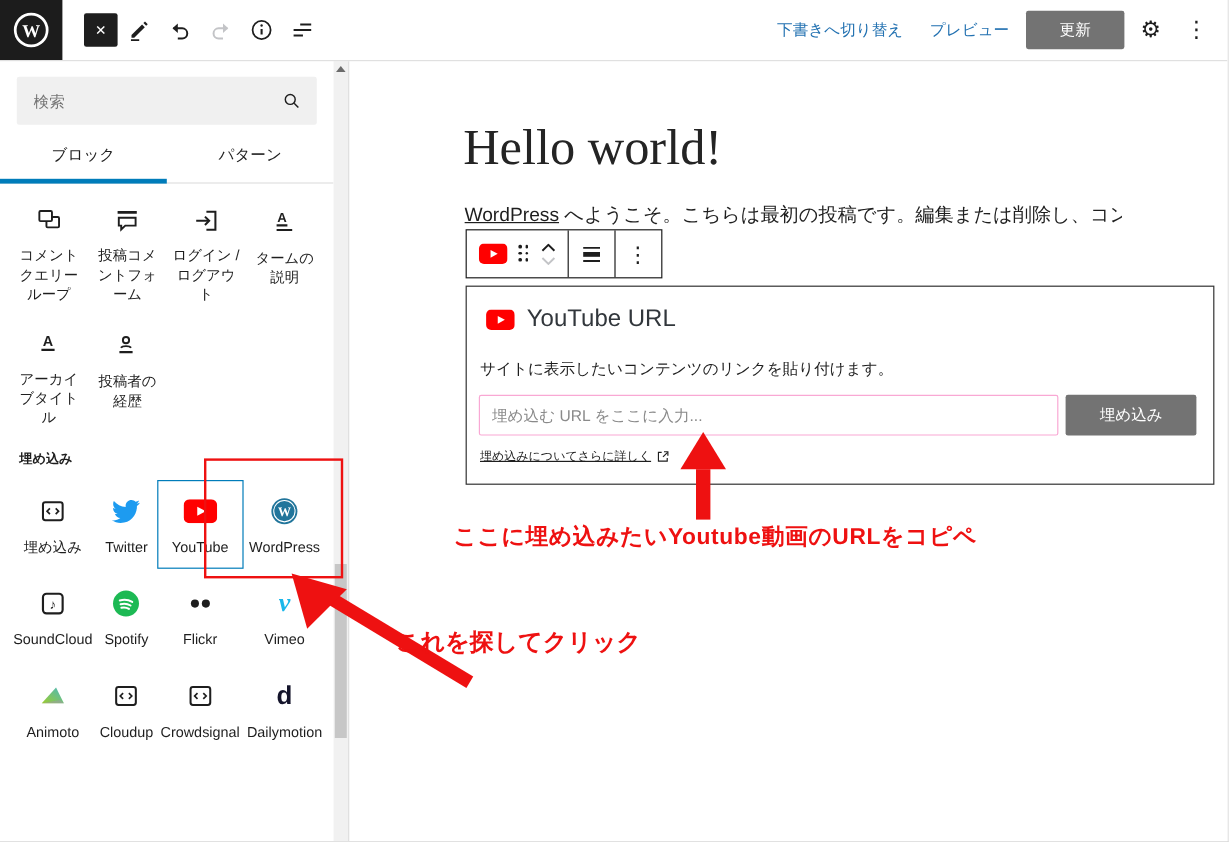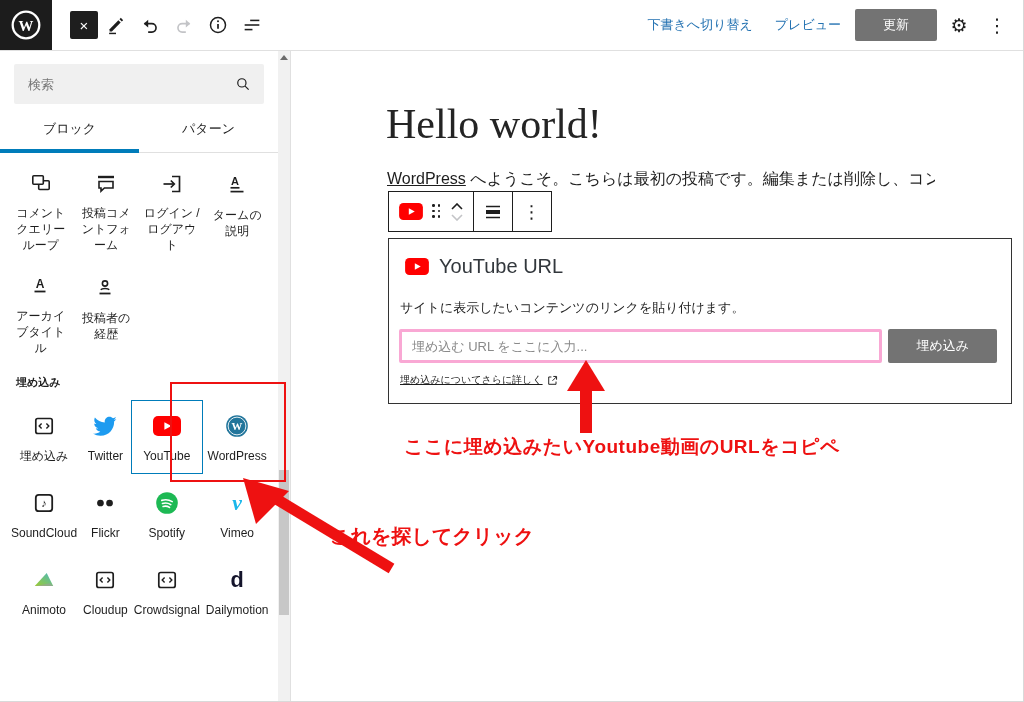--- a/index.html
+++ b/index.html
@@ -61,36 +61,36 @@
   .drag-dots i{width:2.5px;height:2.5px;border-radius:50%;background:#1e1e1e;}
   .chev-col{display:flex;flex-direction:column;gap:4px;align-items:center;}
   .kebab{font-size:18px;color:#1e1e1e;line-height:1;}
   
   .embed-panel{position:absolute;left:96px;top:188px;width:624px;height:166px;border:1px solid #333;
           background:#fff;box-sizing:border-box;}
   .ep-title{position:absolute;left:16px;top:16px;display:flex;align-items:center;gap:10px;
           font-size:20px;color:#32373c;}
   .ep-desc{position:absolute;left:11px;top:60px;font-size:13px;color:#1e1e1e;}
   .ep-row{position:absolute;left:10px;top:90px;right:14px;display:flex;gap:6px;}
-  .ep-row input{flex:1;height:34px;border:3px solid #f9a8d4;border-radius:2px;padding:12px 10px;
+  .ep-row input{flex:1;height:34px;border:1px solid #f9a8d4;border-radius:2px;padding:12px 10px;
           font-size:13px;color:#1e1e1e;font-family:inherit;box-sizing:border-box;outline:none;}
   .ep-row input::placeholder{color:#8a8a8a;}
   .ep-row .btn-primary{height:34px;}
   .ep-link{position:absolute;left:11px;top:134px;font-size:10px;color:#1e1e1e;text-decoration:underline;
           display:flex;align-items:center;gap:3px;cursor:pointer;font-family:Liberation Mono, monospace;}
   
   .annotations{position:absolute;inset:0;z-index:10;pointer-events:none;}
   .red{color:#ee1111;}
   .red-rect{position:absolute;left:170px;top:382px;width:112px;height:96px;border:2px solid #ee1111;}
   .arrow-up{position:absolute;left:567px;top:360px;width:38px;}
   .arrow-up .head{width:0;height:0;border-left:19px solid transparent;border-right:19px solid transparent;
           border-bottom:31px solid #ee1111;}
   .arrow-up .stem{width:12px;height:42px;background:#ee1111;margin:0 auto;}
   .diag-arrow{position:absolute;left:235px;top:470px;}
-  .note1{position:absolute;left:404px;top:434px;font-size:19px;font-weight:700;letter-spacing:.5px;}
+  .note1{position:absolute;left:378px;top:434px;font-size:19px;font-weight:700;letter-spacing:.5px;}
   .note2{position:absolute;left:330px;top:519px;font-size:20px;font-weight:700;line-height:34px;}
   svg{display:block;}
 </style>
 </head>
 <body>
 
 <div class="app">
 
   <header class="topbar">
     <div class="wp-logo">
@@ -276,34 +276,34 @@
           <svg width="24" height="24" viewBox="0 0 24 24">
             <rect x="3.8" y="3.8" width="16.4" height="16.4" rx="3" fill="none" stroke="#1e1e1e" stroke-width="1.8"></rect>
             <text x="12" y="16.2" text-anchor="middle" font-size="11" fill="#1e1e1e">♪</text>
           </svg>
         </span>
         <span class="t-label">SoundCloud</span>
       </button>
       <button class="tile">
         <span class="t-icon">
           <svg width="26" height="26" viewBox="0 0 24 24">
+            <circle cx="12" cy="12" r="10" fill="#1db954"></circle>
+            <path d="M7.2 9.6c3.2-1 6.9-.5 9.6 1.1M7.8 12.5c2.6-.8 5.5-.4 7.7 1M8.4 15.2c2-.5 4.2-.2 5.9.9" stroke="#fff" stroke-width="1.5" fill="none" stroke-linecap="round"></path>
+          </svg>
+        </span>
+        <span class="t-label">Spotify</span>
+      </button>
+      <button class="tile">
+        <span class="t-icon">
+          <svg width="26" height="26" viewBox="0 0 24 24">
             <circle cx="7.8" cy="12" r="3.1" fill="#1e1e1e"></circle>
               <circle cx="16.2" cy="12" r="3.1" fill="#1e1e1e"></circle>
           </svg>
         </span>
         <span class="t-label">Flickr</span>
-      </button>
-      <button class="tile">
-        <span class="t-icon">
-          <svg width="26" height="26" viewBox="0 0 24 24">
-            <circle cx="12" cy="12" r="10" fill="#1db954"></circle>
-            <path d="M7.2 9.6c3.2-1 6.9-.5 9.6 1.1M7.8 12.5c2.6-.8 5.5-.4 7.7 1M8.4 15.2c2-.5 4.2-.2 5.9.9" stroke="#fff" stroke-width="1.5" fill="none" stroke-linecap="round"></path>
-          </svg>
-        </span>
-        <span class="t-label">Spotify</span>
       </button>
       <button class="tile">
         <span class="t-icon">
           <svg width="26" height="26" viewBox="0 0 24 24">
             <text x="12" y="18" text-anchor="middle" font-size="20" font-weight="bold" font-style="italic" fill="#1ab7ea" font-family="Liberation Serif,serif">v</text>
           </svg>
         </span>
         <span class="t-label">Vimeo</span>
       </button>
       <button class="tile">

